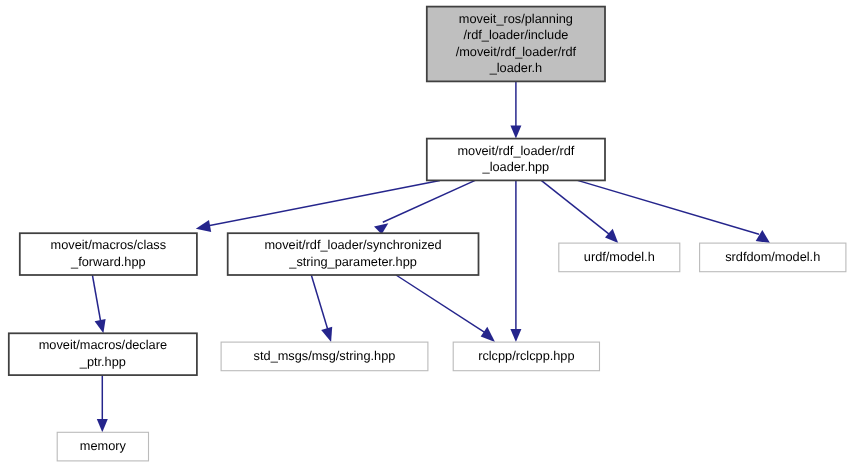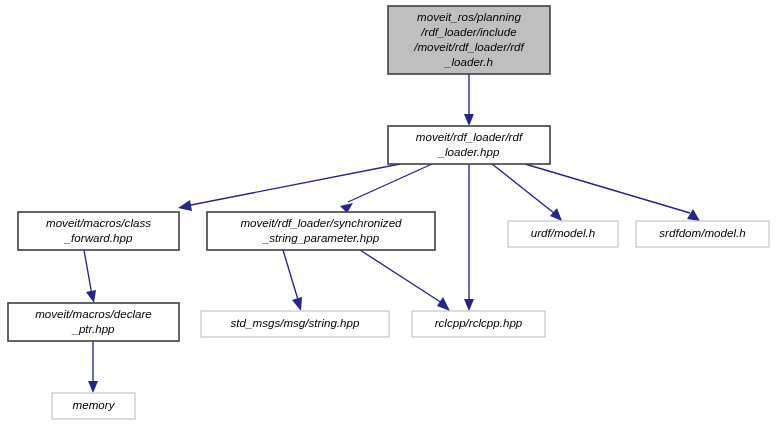--- a/index.html
+++ b/index.html
@@ -10,21 +10,20 @@
   body {
     width: 779px;
     height: 424px;
     font-family: "Liberation Sans", sans-serif;
     overflow: hidden;
   }
   #graph-root {
     position: relative;
     width: 779px;
     height: 352px;
-    font-style: italic;
   }
   svg#depgraph {
     display: block;
     width: 779px;
     height: 424px;
   }
   .node-box {
     fill: #ffffff;
     stroke: #bbbbbb;
     stroke-width: 1;

